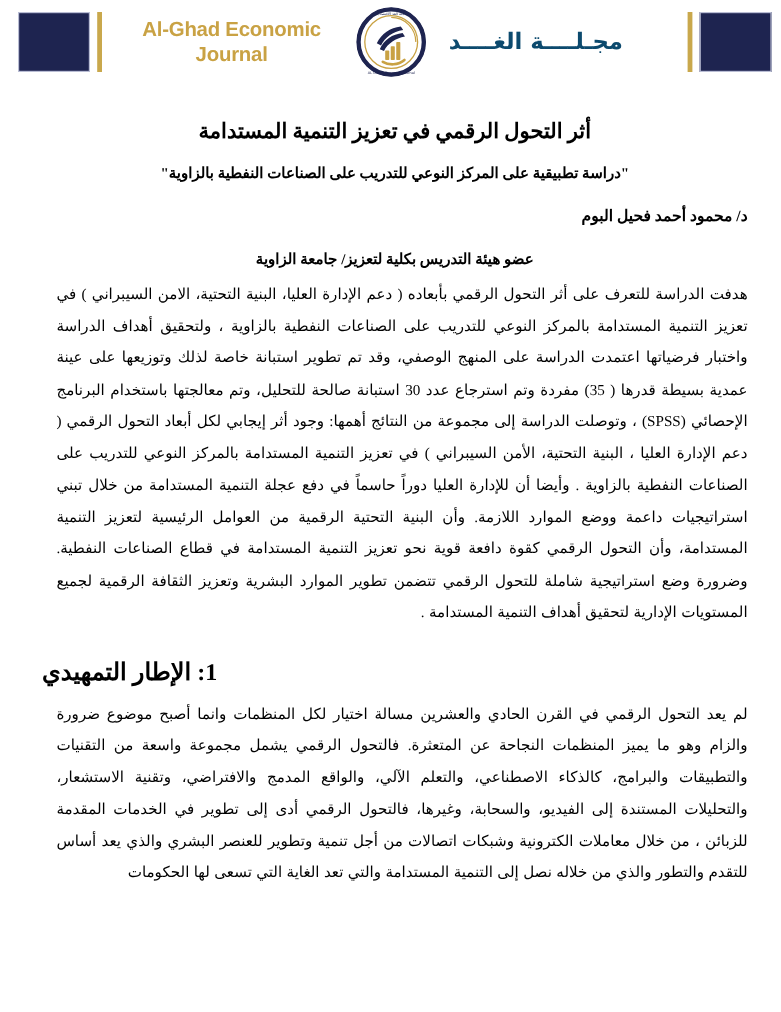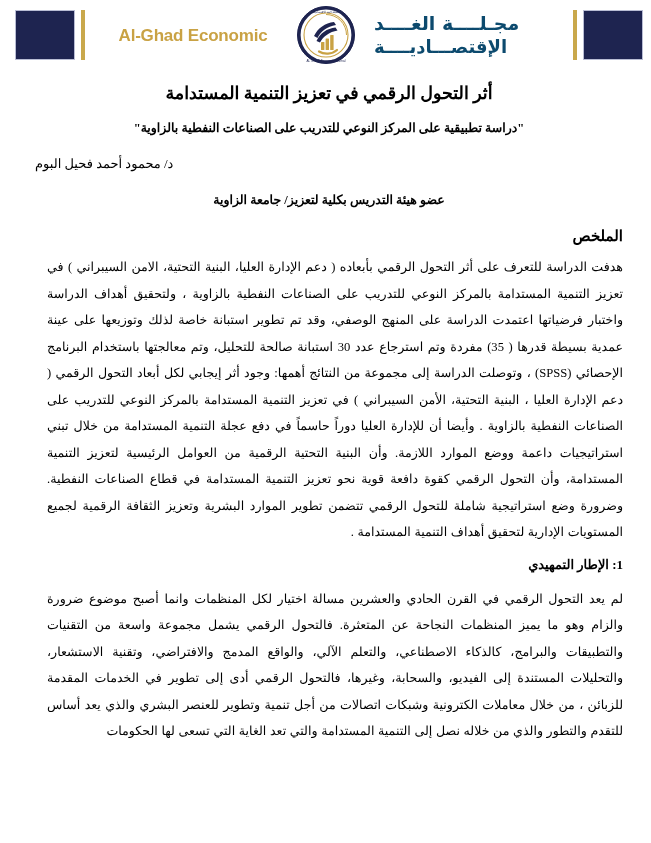--- a/index.html
+++ b/index.html
@@ -87,35 +87,35 @@
     text-align: left;
     width: 176px;
   }
   .journal-ar .ln2 { font-size: 18px; }
 
   
   .doc-title {
     text-align: center;
     font-size: 17.5px;
     font-weight: bold;
-    margin: 10px 0 0 0;
+    margin: 26px 0 0 0;
     line-height: 26px;
     font-family: "Liberation Serif", "DejaVu Serif", serif;
   }
   .doc-subtitle {
     text-align: center;
     font-size: 12.5px;
     font-weight: bold;
     margin: 12px 0 0 0;
     line-height: 20px;
   }
   .author {
-    text-align: left;
+    text-align: right;
     font-size: 13px;
-    font-weight: normal;
+    font-weight: bold;
     margin: 16px 0 0 0;
     line-height: 20px;
   }
   .affiliation {
     text-align: center;
     font-size: 12.5px;
     font-weight: bold;
     margin: 16px 0 0 0;
     line-height: 20px;
   }
@@ -129,25 +129,25 @@
     font-size: 15px;
     font-weight: bold;
     text-align: right;
     margin: 16px 0 0 0;
     line-height: 24px;
   }
   .section-head.abstract-head {
     margin-top: 14px;
   }
   .numbered-head {
-    font-size: 13px;
-    font-weight: bold;
-    text-align: right;
+    font-size: 20px;
+    font-weight: bold;
+    text-align: left;
     line-height: 26px;
-    margin: 6px 0 0 0;
+    margin: 24px 0 0 0;
     direction: rtl;
   }
   .para {
     font-size: 12.6px;
     line-height: 26.5px;
     text-align: justify;
     text-align-last: right;
     margin: 8px 0 0 12px;
     direction: rtl;
     word-spacing: 0.5px;
@@ -161,20 +161,21 @@
 
   <div class="masthead">
 
     <div class="edge-block">
       <div class="navy-box"></div>
       <div class="gold-bar"></div>
     </div>
 
     <div class="journal-en">
       <div>Al-Ghad Economic</div>
+      <div>Journal</div>
     </div>
 
     <div class="logo-wrap">
       <svg width="60" height="60" viewBox="0 0 60 60">
         <circle cx="30" cy="30" r="28.5" fill="#ffffff" stroke="#1e2450" stroke-width="1"></circle>
         <circle cx="30" cy="30" r="27" fill="none" stroke="#1e2450" stroke-width="3.2"></circle>
         <circle cx="30" cy="30" r="22" fill="#ffffff" stroke="#c9a244" stroke-width="1.1"></circle>
         <path d="M30 9.5 A20.5 20.5 0 0 1 50.5 30" fill="none" stroke="#c9a244" stroke-width="1"></path>
         <g fill="#1e2450">
           <path d="M18 31 C22 23, 29 18, 38 17 L40 20 C31 21.5, 25 26, 21.5 33 Z"></path>
@@ -188,36 +189,34 @@
         <path d="M23 46.5 C28 49.5, 36 49.5, 41 45" fill="none" stroke="#c9a244" stroke-width="2.2" stroke-linecap="round"></path>
         <g fill="#1e2450" font-size="3.1" font-family="Liberation Sans, sans-serif">
           <text x="30" y="7.6" text-anchor="middle">مجلة الغد الاقتصادية</text>
           <text x="30" y="56.5" text-anchor="middle">AL GHAD Economic Journal</text>
         </g>
       </svg>
     </div>
 
     <div class="journal-ar">
       <div class="ln1">مجـلــــة الغــــد</div>
-      <div class="ln2">الإقتصـــاديــــة</div>
     </div>
 
     <div class="edge-block">
       <div class="gold-bar"></div>
       <div class="navy-box"></div>
     </div>
   </div>
 
   <div class="content">
 
     <h1 class="doc-title">أثر التحول الرقمي في تعزيز التنمية المستدامة</h1>
     <div class="doc-subtitle">"دراسة تطبيقية على المركز النوعي للتدريب على الصناعات النفطية بالزاوية"</div>
     <div class="author">د/ محمود أحمد فحيل البوم</div>
     <div class="affiliation">عضو هيئة التدريس بكلية لتعزيز/ جامعة الزاوية</div>
 
-    <div class="section-head abstract-head">الملخص</div>
     <p class="para first">هدفت الدراسة للتعرف على أثر التحول الرقمي بأبعاده  ( دعم الإدارة العليا، البنية التحتية، الامن السيبراني ) في تعزيز التنمية المستدامة بالمركز النوعي للتدريب على الصناعات النفطية بالزاوية ، ولتحقيق أهداف الدراسة واختبار فرضياتها اعتمدت الدراسة على المنهج الوصفي، وقد تم تطوير استبانة خاصة لذلك وتوزيعها على عينة عمدية بسيطة قدرها ( 35) مفردة  وتم استرجاع عدد 30 استبانة صالحة للتحليل، وتم معالجتها باستخدام البرنامج الإحصائي (SPSS) ، وتوصلت الدراسة إلى مجموعة من النتائج أهمها:  وجود أثر إيجابي لكل أبعاد التحول الرقمي ( دعم الإدارة العليا ، البنية التحتية، الأمن السيبراني ) في تعزيز التنمية المستدامة بالمركز النوعي للتدريب على الصناعات النفطية بالزاوية . وأيضا أن للإدارة العليا دوراً حاسماً في دفع عجلة التنمية المستدامة من خلال تبني استراتيجيات داعمة ووضع الموارد اللازمة. وأن البنية التحتية الرقمية من العوامل الرئيسية لتعزيز التنمية المستدامة، وأن التحول الرقمي كقوة دافعة قوية نحو تعزيز التنمية المستدامة في قطاع الصناعات النفطية. وضرورة وضع استراتيجية شاملة للتحول الرقمي تتضمن تطوير الموارد البشرية وتعزيز الثقافة الرقمية لجميع المستويات الإدارية لتحقيق أهداف التنمية المستدامة .</p>
 
     <div class="numbered-head">1: الإطار التمهيدي</div>
     <p class="para">لم يعد التحول الرقمي في القرن الحادي والعشرين مسالة اختيار لكل المنظمات وانما أصبح موضوع ضرورة والزام وهو ما يميز المنظمات النجاحة عن المتعثرة. فالتحول الرقمي  يشمل مجموعة واسعة من التقنيات والتطبيقات والبرامج، كالذكاء الاصطناعي، والتعلم الآلي، والواقع المدمج والافتراضي، وتقنية الاستشعار، والتحليلات المستندة إلى الفيديو، والسحابة، وغيرها، فالتحول الرقمي أدى إلى تطوير في الخدمات المقدمة للزبائن ، من خلال معاملات الكترونية وشبكات اتصالات من أجل تنمية وتطوير للعنصر البشري والذي يعد أساس للتقدم والتطور والذي من خلاله نصل إلى التنمية المستدامة والتي تعد الغاية التي تسعى لها الحكومات</p>
 
   </div>
 </div>
 
 </body></html>

